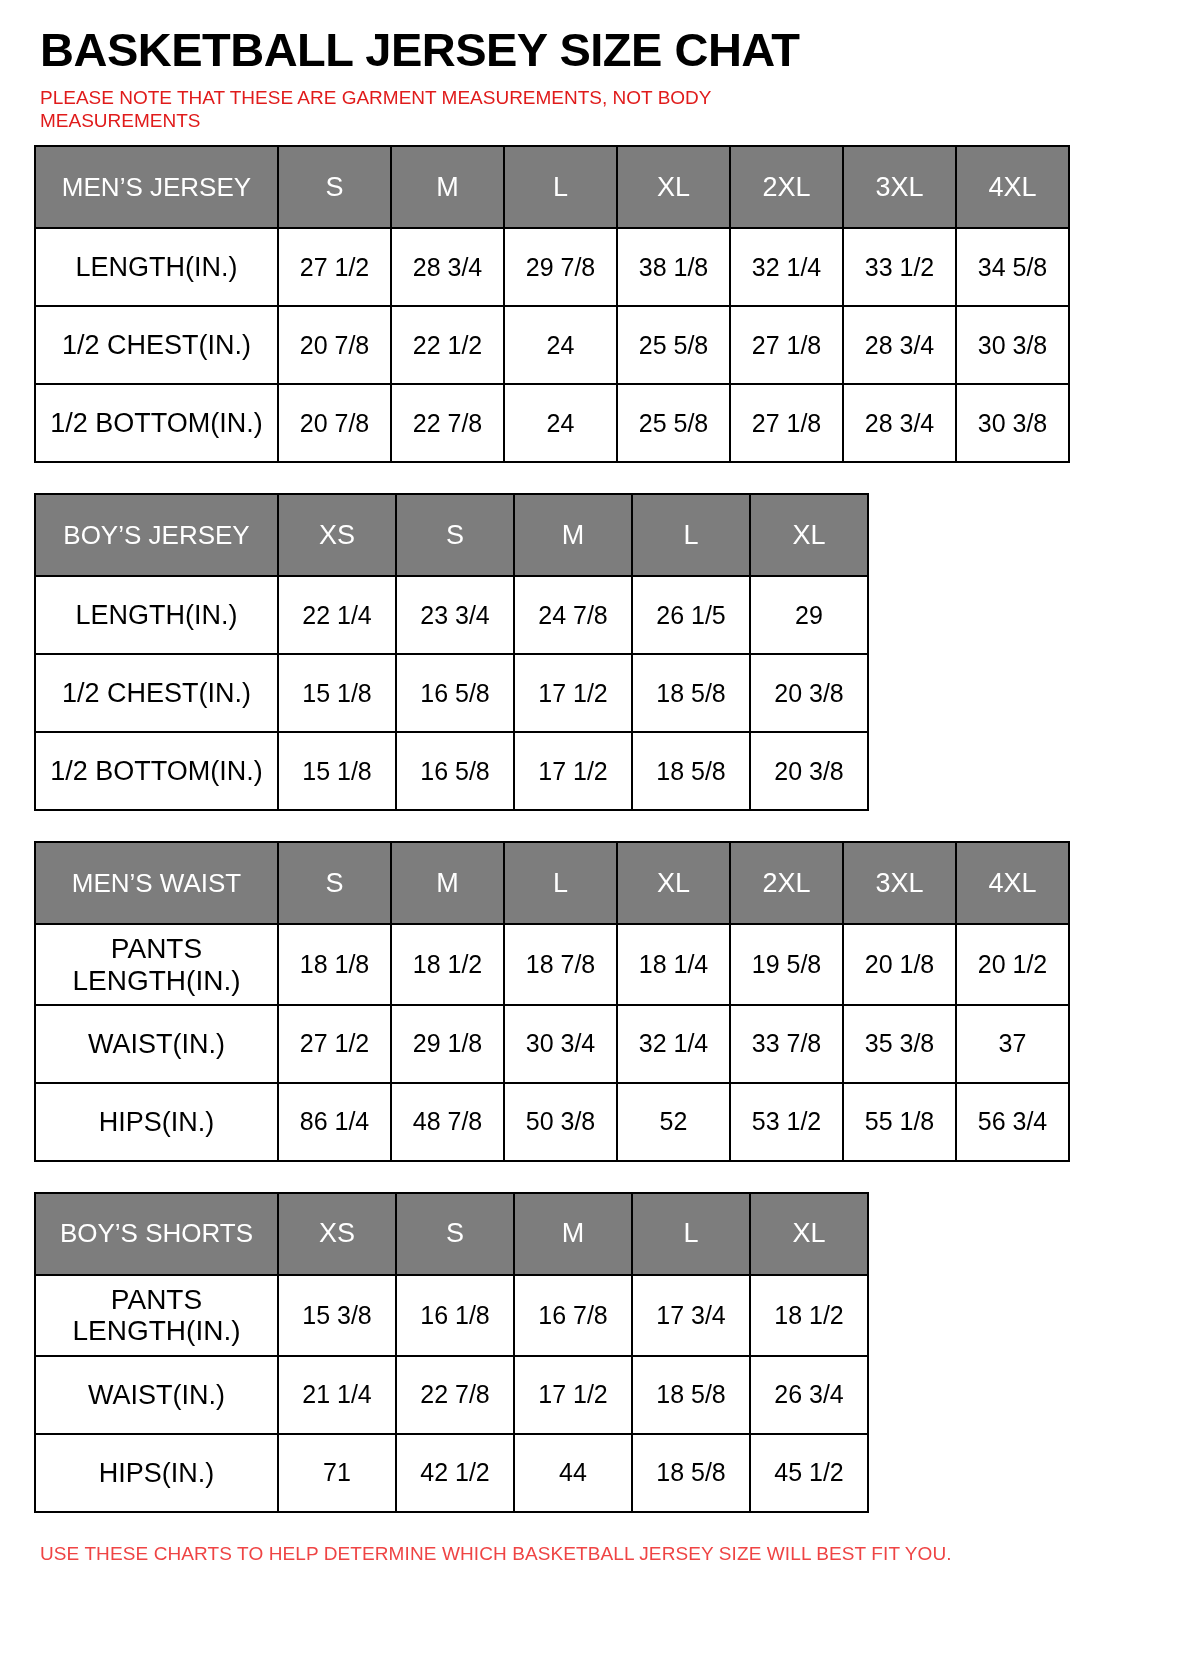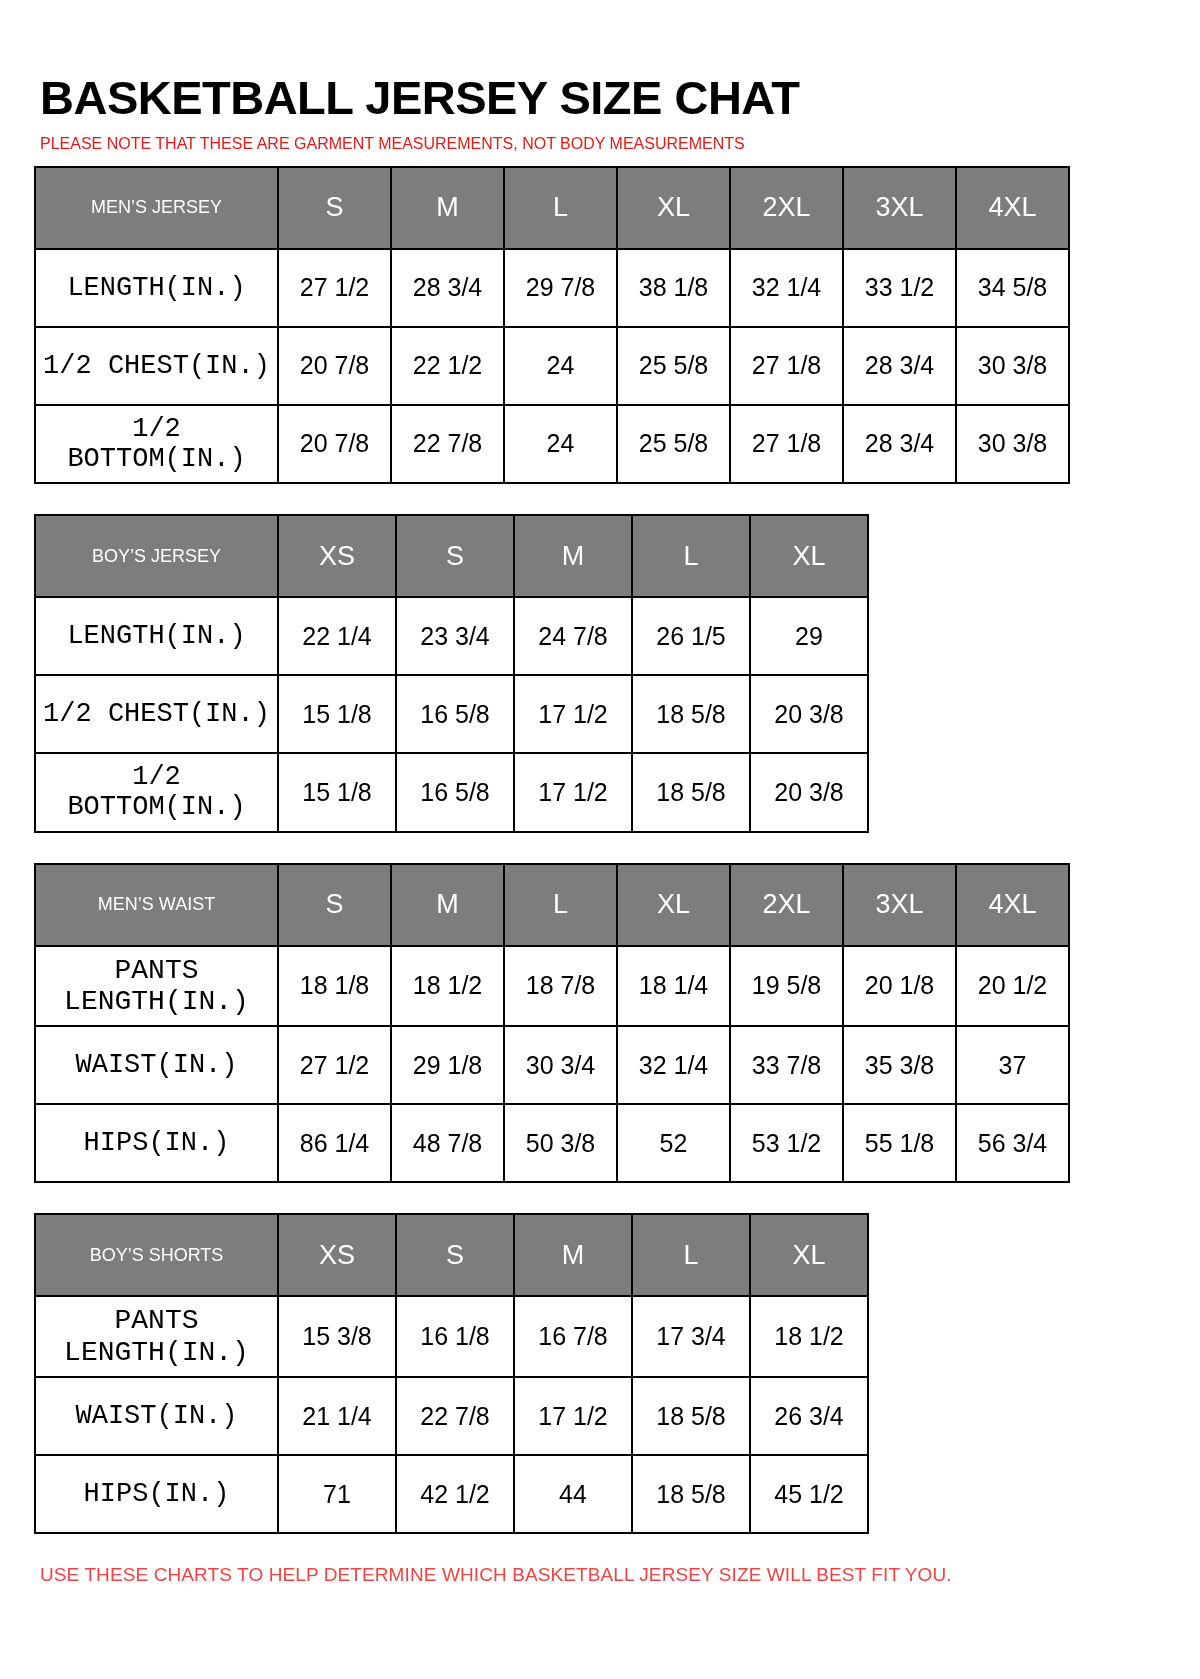--- a/index.html
+++ b/index.html
@@ -13,33 +13,32 @@
     font-family: "Liberation Sans", sans-serif;
     color: #000000;
     -webkit-font-smoothing: antialiased;
   }
   .page {
     position: relative;
     width: 1200px;
     height: 1329px;
     box-sizing: border-box;
     padding: 18px 34px 0 34px;
-    margin-top: 48px;
   }
   .title {
     font-size: 47px;
     font-weight: bold;
     letter-spacing: -0.5px;
     line-height: 1.1;
     margin: 6px 0 10px 6px;
     white-space: nowrap;
   }
   .note {
     color: #e01b1b;
-    font-size: 16px;
+    font-size: 19px;
     line-height: 1.25;
     margin: 0 0 12px 6px;
     max-width: 830px;
   }
   table.sizechart {
     border-collapse: collapse;
     table-layout: fixed;
     margin-bottom: 30px;
     background: #ffffff;
   }
@@ -53,27 +52,26 @@
     height: 78px;
     box-sizing: border-box;
   }
   table.sizechart thead th {
     background: #7d7d7d;
     color: #ffffff;
     font-size: 27px;
     height: 82px;
   }
   table.sizechart thead th.rowlabel {
-    font-size: 18px;
+    font-size: 26px;
   }
   table.sizechart tbody td.rowlabel {
     font-size: 27px;
     line-height: 1.12;
     padding: 8px 4px;
-    font-family: Liberation Mono, monospace;
   }
   table.sizechart tbody td.rowlabel.two-line {
     font-size: 28px;
   }
   
   .men-jersey col.c0, .men-shorts col.c0 { width: 243px; }
   .men-jersey col.cx, .men-shorts col.cx { width: 113px; }
   .boy-jersey col.c0, .boy-shorts col.c0 { width: 243px; }
   .boy-jersey col.cx, .boy-shorts col.cx { width: 118px; }
 

